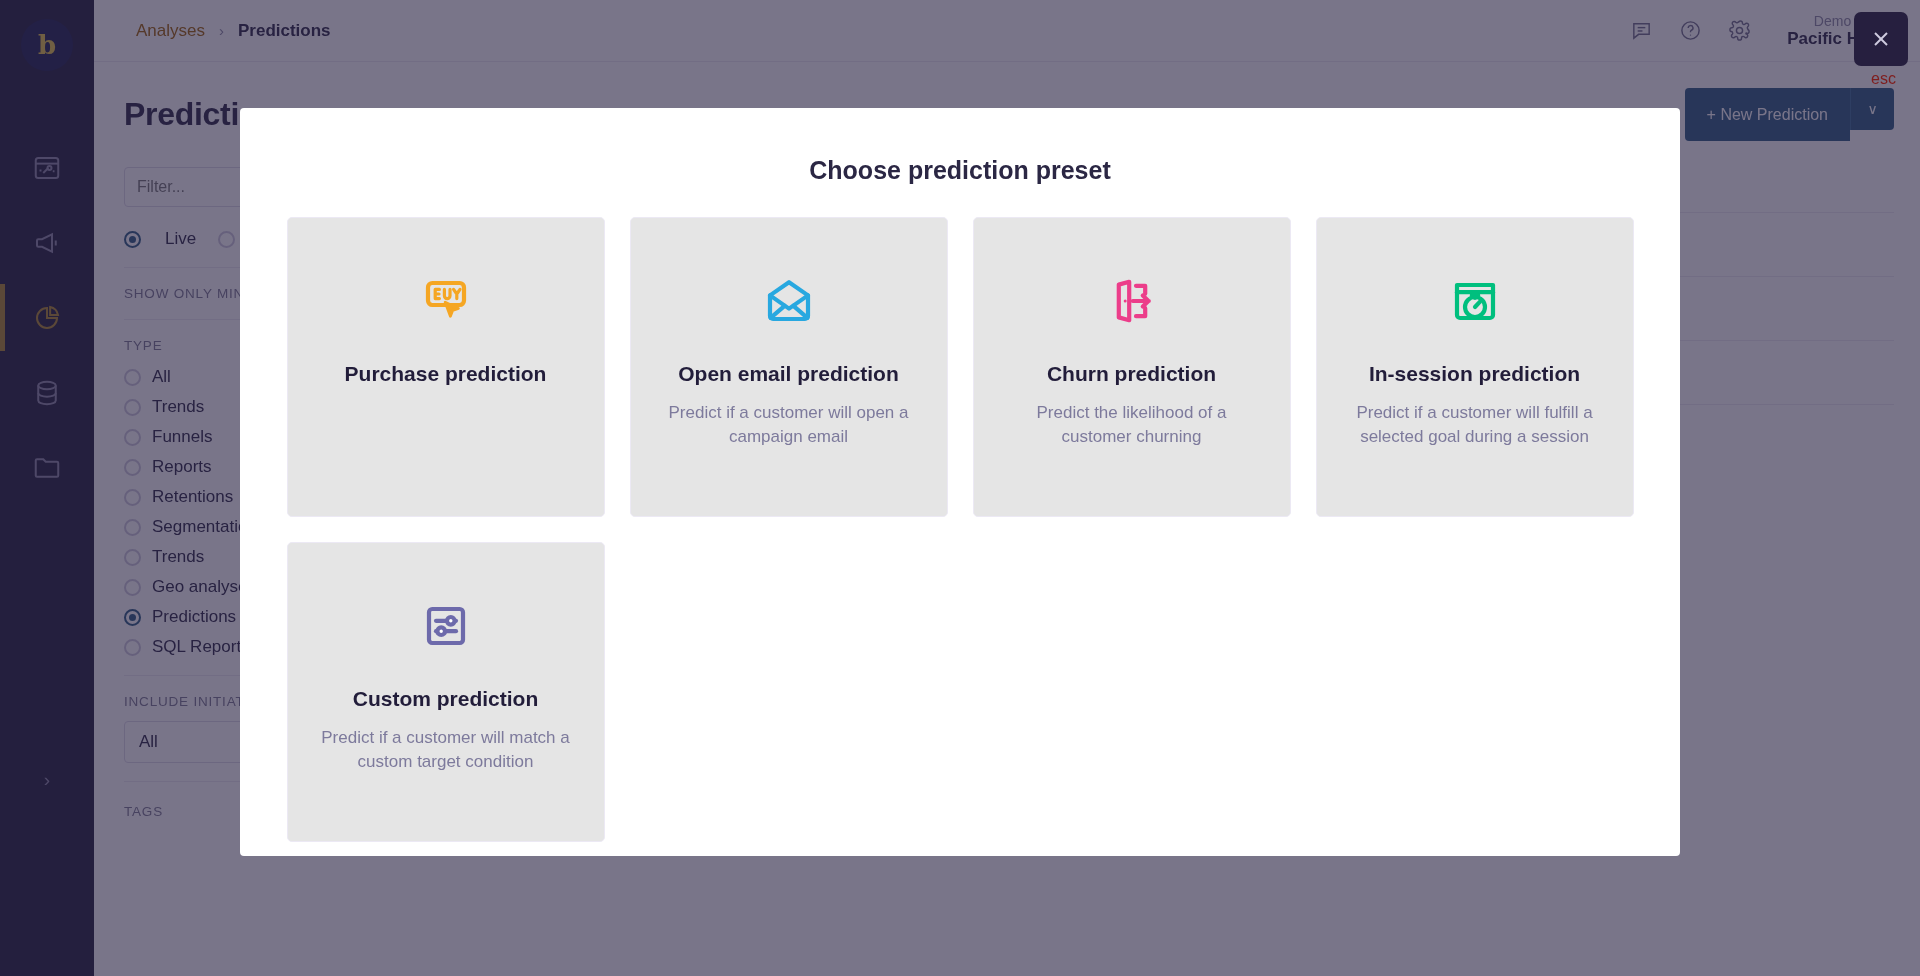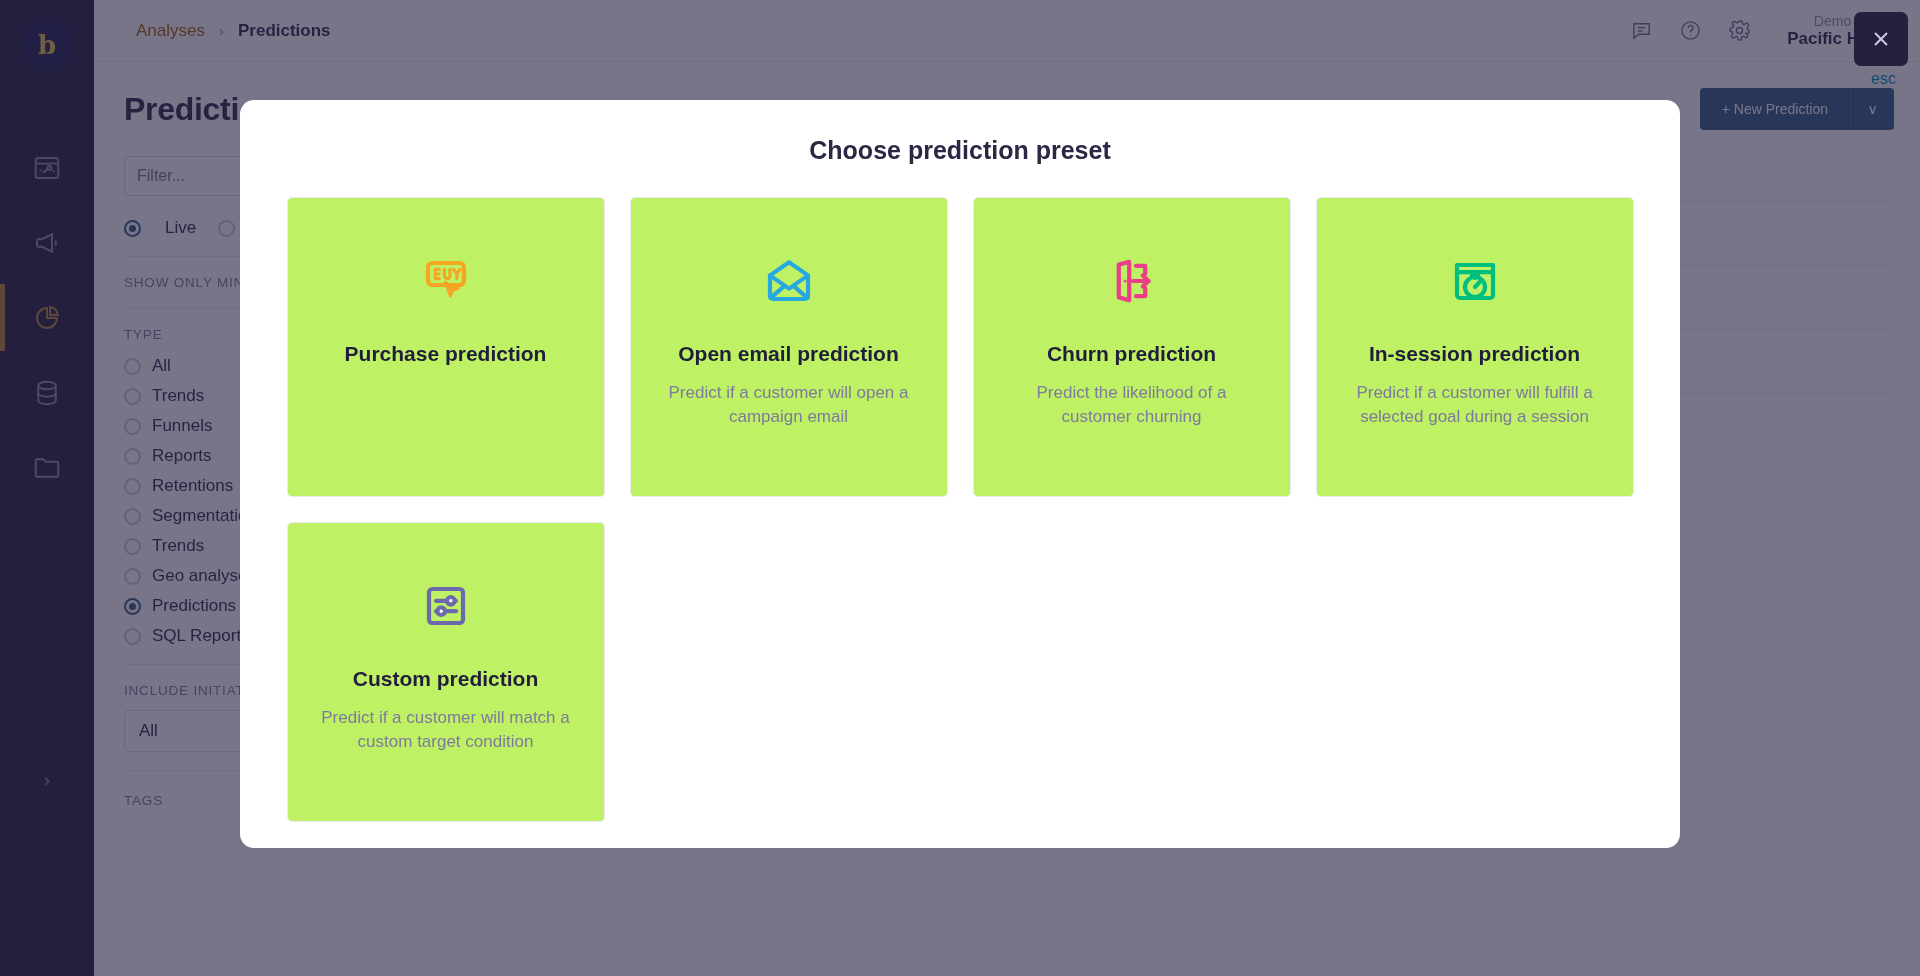--- a/index.html
+++ b/index.html
@@ -75,21 +75,21 @@
   .info-dot {
     width: 17px; height: 17px; border-radius: 50%;
     background: #2e6a93; color: #fff; font-size: 12px; font-weight: 700;
     display: inline-flex; align-items: center; justify-content: center;
     margin-left: 9px; font-family: "DejaVu Serif", serif;
     position: relative; top: 6px;
   }
   .new-pred-wrap { margin-left: auto; display: flex; }
   .btn-primary {
     background: #2b5a82; color: #fff; border: 0;
-    font-size: 14px; padding: 0 22px; height: 42px;
+    font-size: 16px; padding: 0 22px; height: 53px;
     border-radius: 4px 0 0 4px;
     display: flex; align-items: center; font-family: inherit;
   }
   .btn-primary-caret {
     background: #2b5a82; color: #fff; border: 0;
     border-left: 1px solid #3c6e99;
     width: 44px; height: 42px; border-radius: 0 4px 4px 0;
     display: flex; align-items: center; justify-content: center;
     font-size: 14px; font-family: inherit;
   }
@@ -137,41 +137,41 @@
   }
   .close-btn {
     position: absolute; right: 12px; top: 12px;
     width: 54px; height: 54px; border-radius: 7px;
     background: #261f3f; border: 0;
     display: flex; align-items: center; justify-content: center;
   }
   .close-btn svg { width: 24px; height: 24px; stroke: #cfcbe0; stroke-width: 2; fill: none; }
   .esc-label {
     position: absolute; right: 24px; top: 70px;
-    font-size: 16px; color: #0c4a6e;
+    font-size: 16px; color: #7f1d1d;
   }
 
   .modal {
-    position: absolute; left: 240px; top: 100px;
+    position: absolute; left: 240px; top: 108px;
     width: 1440px; height: 748px;
-    background: #fff; border-radius: 14px;
-    padding: 36px 28px;
+    background: #fff; border-radius: 4px;
+    padding: 48px 28px;
   }
   .modal-title {
     text-align: center; font-size: 25px; font-weight: 700; color: #2b2744;
     margin-bottom: 32px;
   }
   .card-grid {
     display: grid; grid-template-columns: repeat(4, 318px);
     gap: 25px; justify-content: center;
   }
   .preset-card {
     width: 318px; height: 300px;
     border: 1px solid #ece9f4; border-radius: 5px;
-    background: #bef264;
+    background: #e5e5e5;
     display: flex; flex-direction: column; align-items: center;
     padding: 52px 26px 0 26px;
     text-align: center;
   }
   .card-icon { height: 62px; display: flex; align-items: center; justify-content: center; }
   .card-icon svg { width: 56px; height: 56px; fill: none; stroke-width: 2.1; stroke-linecap: round; stroke-linejoin: round; }
   .card-title {
     margin-top: 28px; font-size: 21px; font-weight: 700; color: #221d3a; line-height: 1.3;
   }
   .card-desc {

